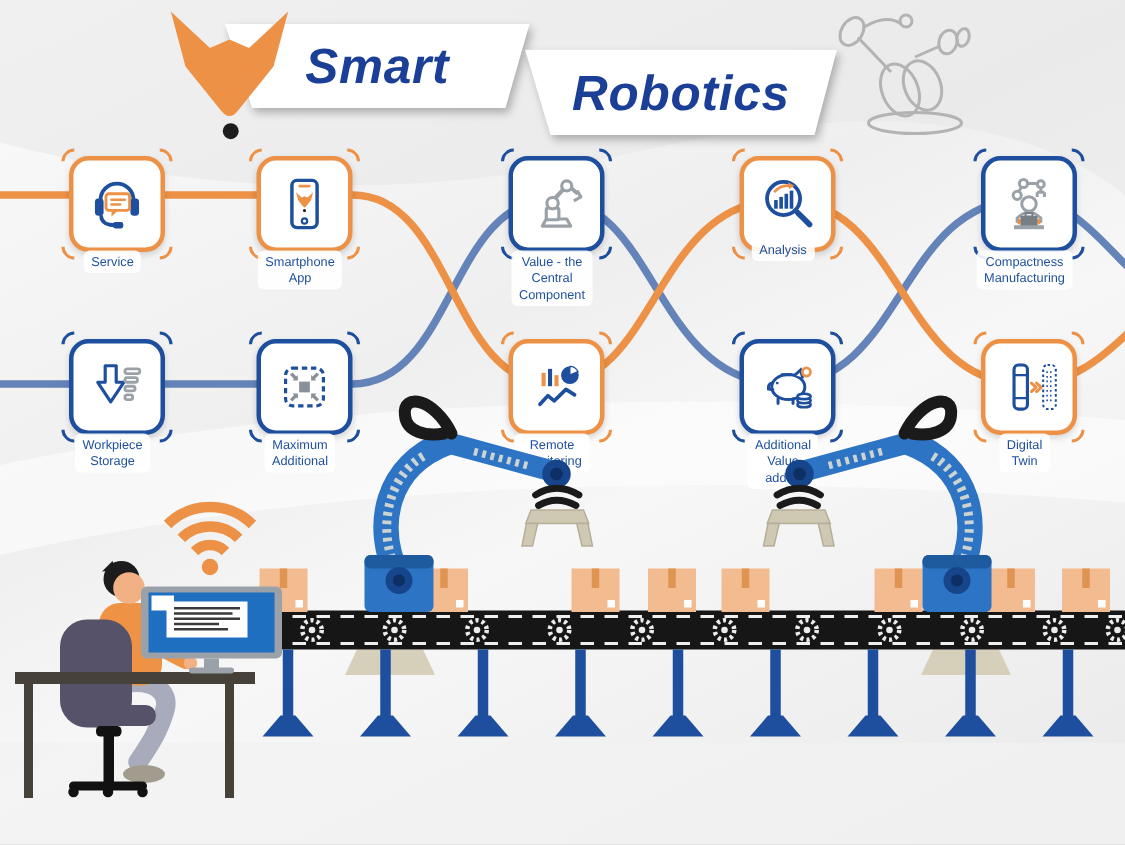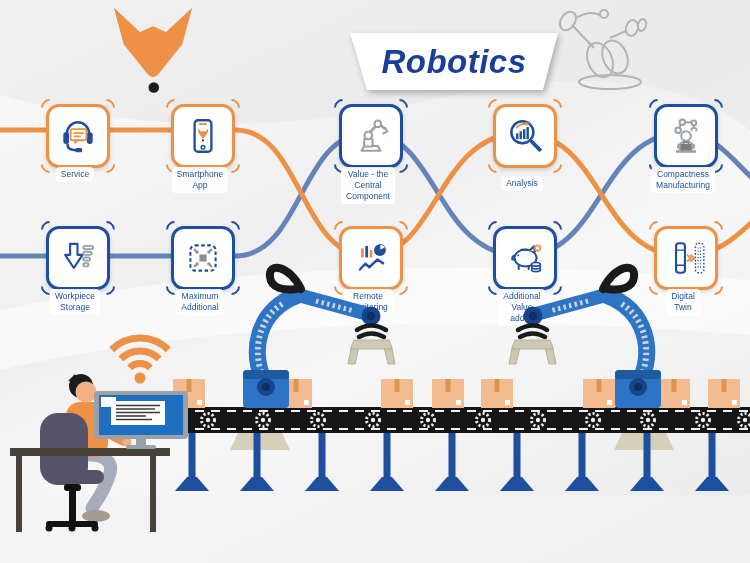--- a/index.html
+++ b/index.html
@@ -110,20 +110,25 @@
       <ellipse cx="63" cy="49" rx="12" ry="17" transform="rotate(-22 63 49)"></ellipse>
       <path d="M42 40 L20 17"></path>
       <ellipse cx="16" cy="13" rx="7" ry="10" transform="rotate(32 16 13)"></ellipse>
       <path d="M24 10 q15 -9 25 -2"></path>
       <circle cx="52" cy="6" r="4"></circle>
       <path d="M58 30 l16 -7"></path>
       <ellipse cx="80" cy="20" rx="6" ry="8" transform="rotate(15 80 20)"></ellipse>
       <ellipse cx="90" cy="17" rx="4" ry="6" transform="rotate(15 90 17)"></ellipse>
     </g>
   </svg>
+  <div class="banner b1">
+    <div class="banner-inner">
+        <span class="brand-text">Smart</span>
+      </div>
+  </div>
   <div class="banner b2">
     <div class="banner-inner">
         <span class="brand-text">Robotics</span>
       </div>
   </div>
   <svg class="fox" viewBox="0 0 100 108">
     <use href="#fox-shape" fill="#EC9146"></use>
     <circle cx="51" cy="100" r="6.5" fill="#1d1d1d"></circle>
   </svg>
 
@@ -199,21 +204,21 @@
         <g fill="#1D4F9E">
           <rect x="11.5" y="17.5" width="2.3" height="5.5"></rect>
           <rect x="14.8" y="15.5" width="2.3" height="7.5"></rect>
           <rect x="18.1" y="13.5" width="2.3" height="9.5"></rect>
           <rect x="21.4" y="11.5" width="2.3" height="11.5"></rect>
         </g>
         <path d="M11.5 12.5 Q16 7.5 21.5 8.5" fill="none" stroke="#EC9146" stroke-width="1.7"></path>
         <path d="M20.5 6.2 l3.8 2.2 -3.4 2.2 z" fill="#EC9146"></path>
       </svg>
     </div>
-    <div class="feature-label" style="left:522px;top:176px">Analysis</div>
+    <div class="feature-label" style="left:522px;top:159px">Analysis</div>
   </div>
 
   <div class="feature">
     <div class="tile blue" style="left:654px;top:104px">
       <span class="tick tl"></span>
         <span class="tick tr"></span>
         <span class="tick bl"></span>
         <span class="tick br"></span>
       <svg viewBox="0 0 40 40" width="42" height="42">
         <g fill="#fff" stroke="#9BA1A8" stroke-width="1.9">

